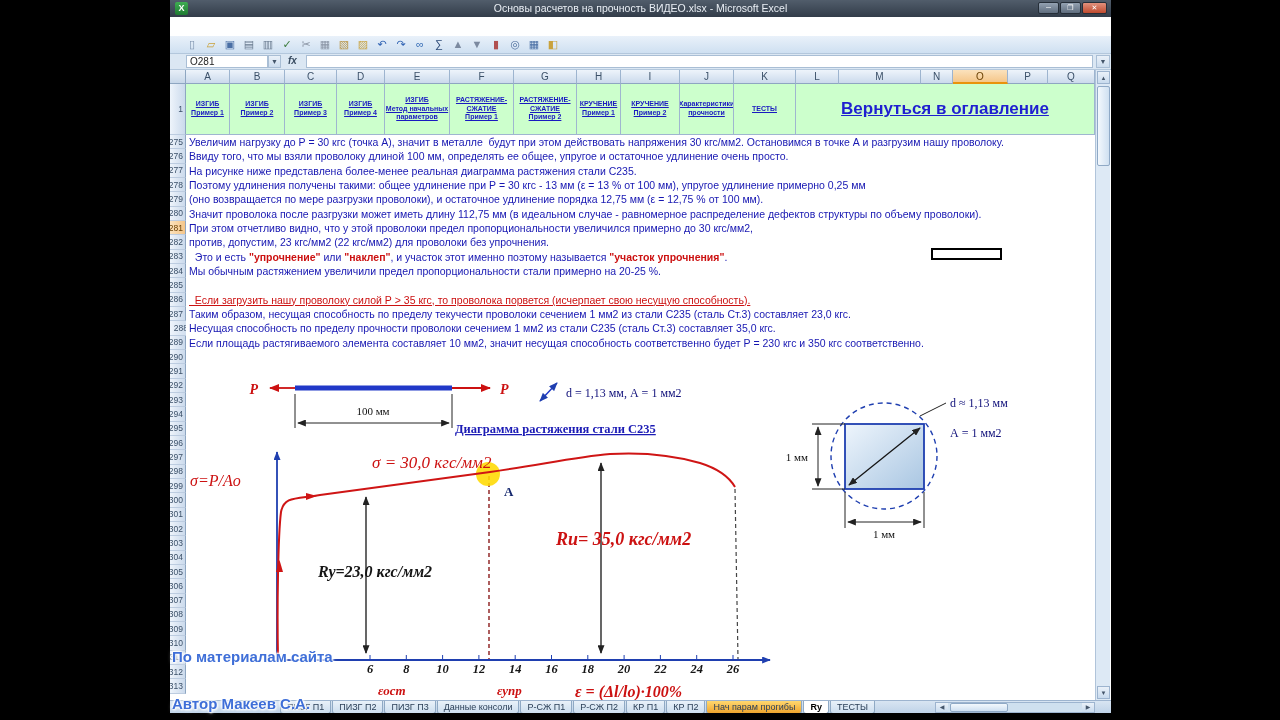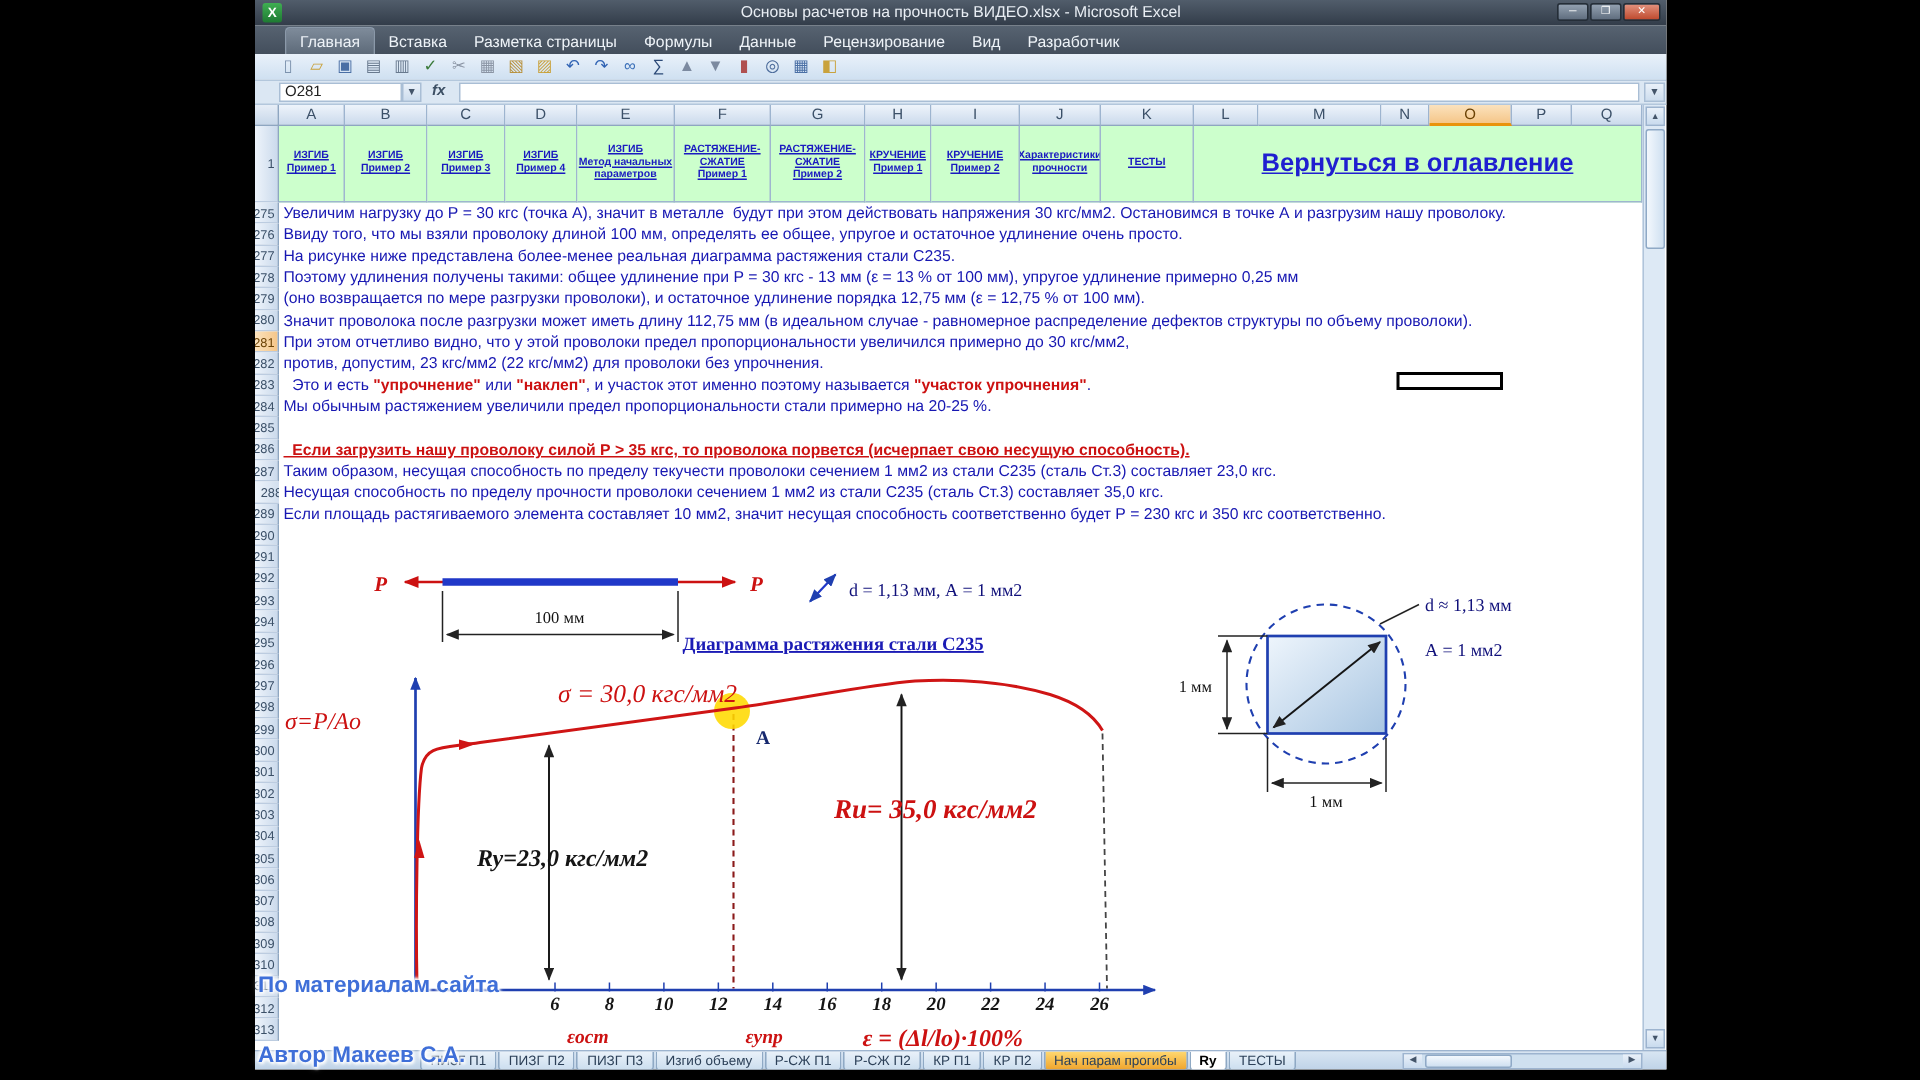--- a/index.html
+++ b/index.html
@@ -46,21 +46,21 @@
   
   .gridbody{position:absolute;left:16px;top:84px;width:909px;height:616px;background:#fff;overflow:hidden;}
   .navrow{position:absolute;left:0;top:0;height:51px;display:flex;}
   .navcell{height:51px;background:#ccffcc;border-right:1px solid #9fb6cf;border-bottom:1px solid #9fb6cf;display:flex;flex-direction:column;align-items:center;justify-content:center;text-align:center;font-size:7px;font-weight:bold;color:#1a1ac0;line-height:1.25;overflow:hidden;white-space:nowrap;}
   .navcell div{text-decoration:underline;}
   .navcell.back{font-size:17px;text-decoration:underline;color:#1f1fd0;}
   .textrows{position:absolute;left:0;top:51px;width:909px;}
   .trow{height:14.33px;line-height:14.33px;font-size:10.5px;white-space:pre;overflow:hidden;padding-left:3px;}
   .trow .b{color:#1717b2;}
   .trow .r{color:#cc1111;font-weight:bold;}
-  .trow .ru{color:#cc1111;font-weight:bold;text-decoration:underline;margin-top:20px;}
+  .trow .ru{color:#cc1111;font-weight:normal;text-decoration:underline;margin-top:20px;}
   .chart{position:absolute;left:0;top:266px;width:909px;height:350px;}
   .selbox{position:absolute;left:745px;top:164px;width:71px;height:12px;border:2px solid #000;}
 
   
   .vscroll{position:absolute;left:925px;top:70px;width:15px;height:630px;background:#dde9f5;border-left:1px solid #b0c4da;}
   .varr{position:absolute;left:1px;width:13px;height:13px;background:linear-gradient(#eaf1f9,#c9dbee);border:1px solid #9db4cf;font-size:6px;text-align:center;line-height:12px;color:#44556a;}
   .varr.up{top:1px;}
   .varr.down{bottom:1px;}
   .vthumb{position:absolute;left:1px;top:16px;width:13px;height:80px;background:linear-gradient(90deg,#f3f8fd,#cfe0f1);border:1px solid #8fa9c6;border-radius:2px;}
 
@@ -107,30 +107,20 @@
     <div class="titlebar">
       <div class="appicon">X</div>
       <div class="title">Основы расчетов на прочность ВИДЕО.xlsx - Microsoft Excel</div>
       <div class="winbtns">
         <div class="winbtn">─</div>
         <div class="winbtn">❐</div>
         <div class="winbtn close">✕</div>
       </div>
     </div>
 
-    <div class="ribbonbar">
-        <div class="rtab active">Главная</div>
-        <div class="rtab">Вставка</div>
-        <div class="rtab">Разметка страницы</div>
-        <div class="rtab">Формулы</div>
-        <div class="rtab">Данные</div>
-        <div class="rtab">Рецензирование</div>
-        <div class="rtab">Вид</div>
-        <div class="rtab">Разработчик</div>
-      </div>
     <div class="qtoolbar">
         <div class="tbico" style="color: rgb(124, 146, 173);">▯</div>
         <div class="tbico" style="color: rgb(201, 162, 60);">▱</div>
         <div class="tbico" style="color: rgb(74, 111, 165);">▣</div>
         <div class="tbico" style="color: rgb(104, 121, 142);">▤</div>
         <div class="tbico" style="color: rgb(104, 121, 142);">▥</div>
         <div class="tbico" style="color: rgb(58, 122, 58);">✓</div>
         <div class="tbico" style="color: rgb(138, 148, 164);">✂</div>
         <div class="tbico" style="color: rgb(138, 148, 164);">▦</div>
         <div class="tbico" style="color: rgb(184, 146, 62);">▧</div>
@@ -388,21 +378,21 @@
       <div class="varr up">▲</div>
       <div class="vthumb"></div>
       <div class="varr down">▼</div>
     </div>
 
     <div class="tabbar">
       <div class="stabs">
           <div class="stab normal">ПИЗГ П1</div>
           <div class="stab normal">ПИЗГ П2</div>
           <div class="stab normal">ПИЗГ П3</div>
-          <div class="stab normal">Изгиб объему</div>
+          <div class="stab normal">Данные консоли</div>
           <div class="stab normal">Р-СЖ П1</div>
           <div class="stab normal">Р-СЖ П2</div>
           <div class="stab normal">КР П1</div>
           <div class="stab normal">КР П2</div>
           <div class="stab highlighted">Нач парам прогибы</div>
           <div class="stab active">Ry</div>
           <div class="stab normal">ТЕСТЫ</div>
         </div>
       <div class="hscroll">
         <div class="harr left">◀</div>

